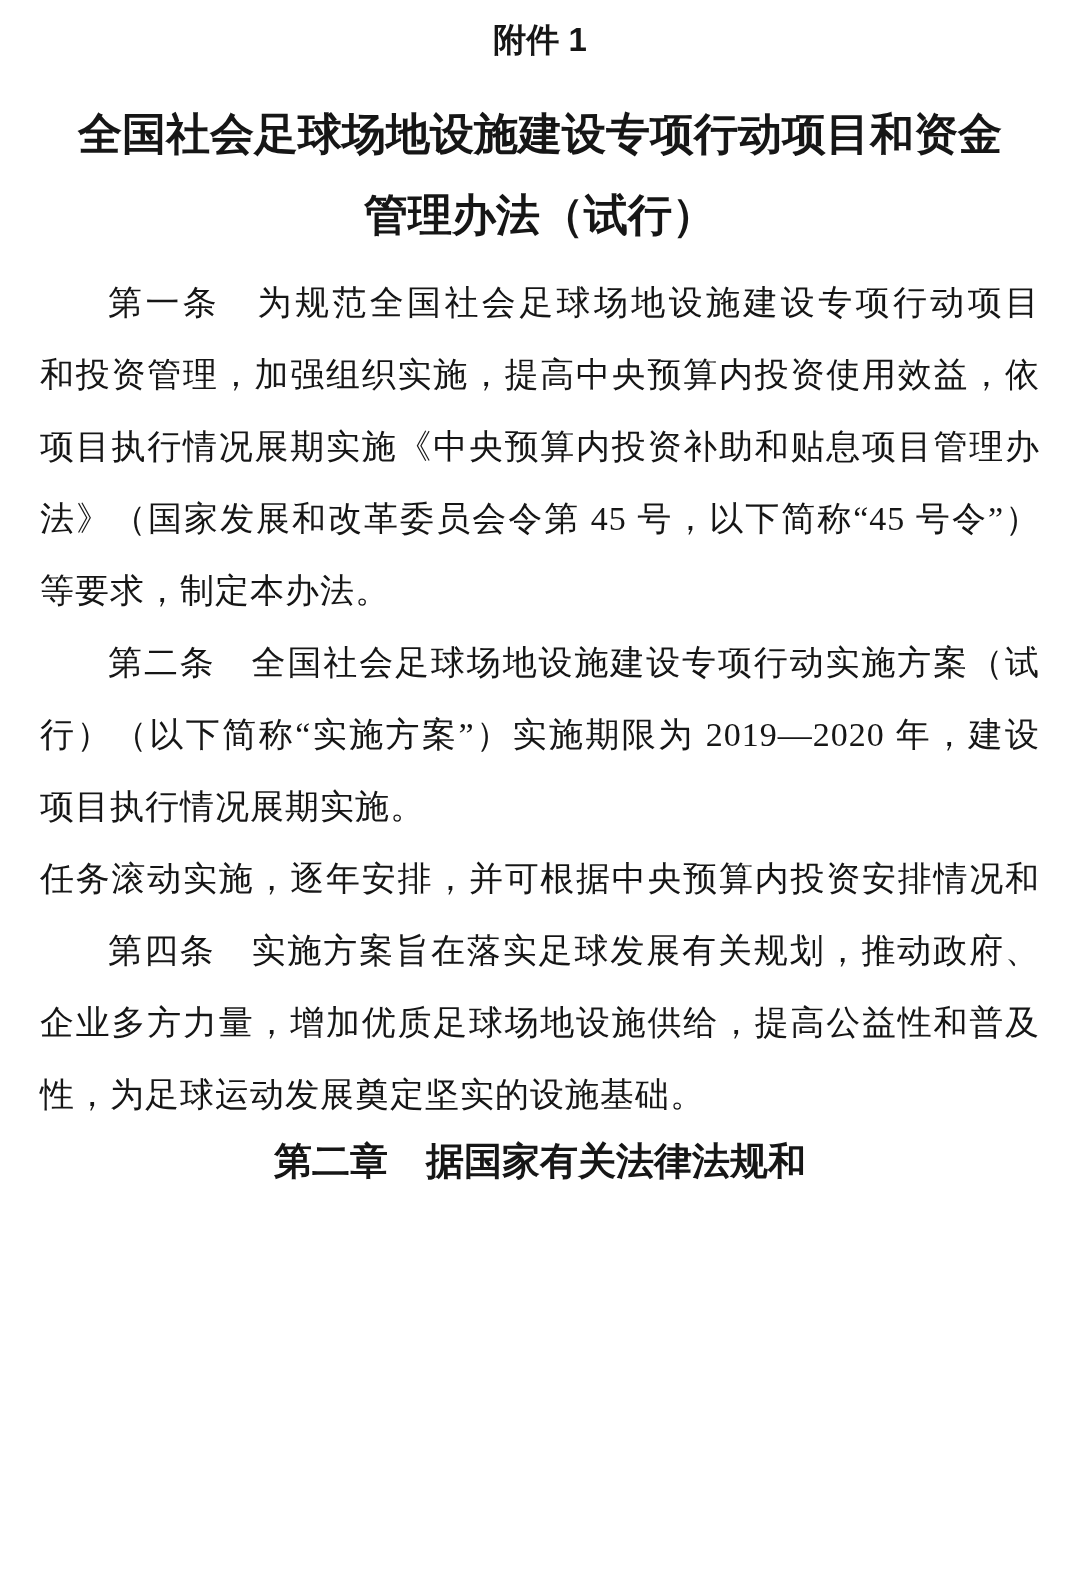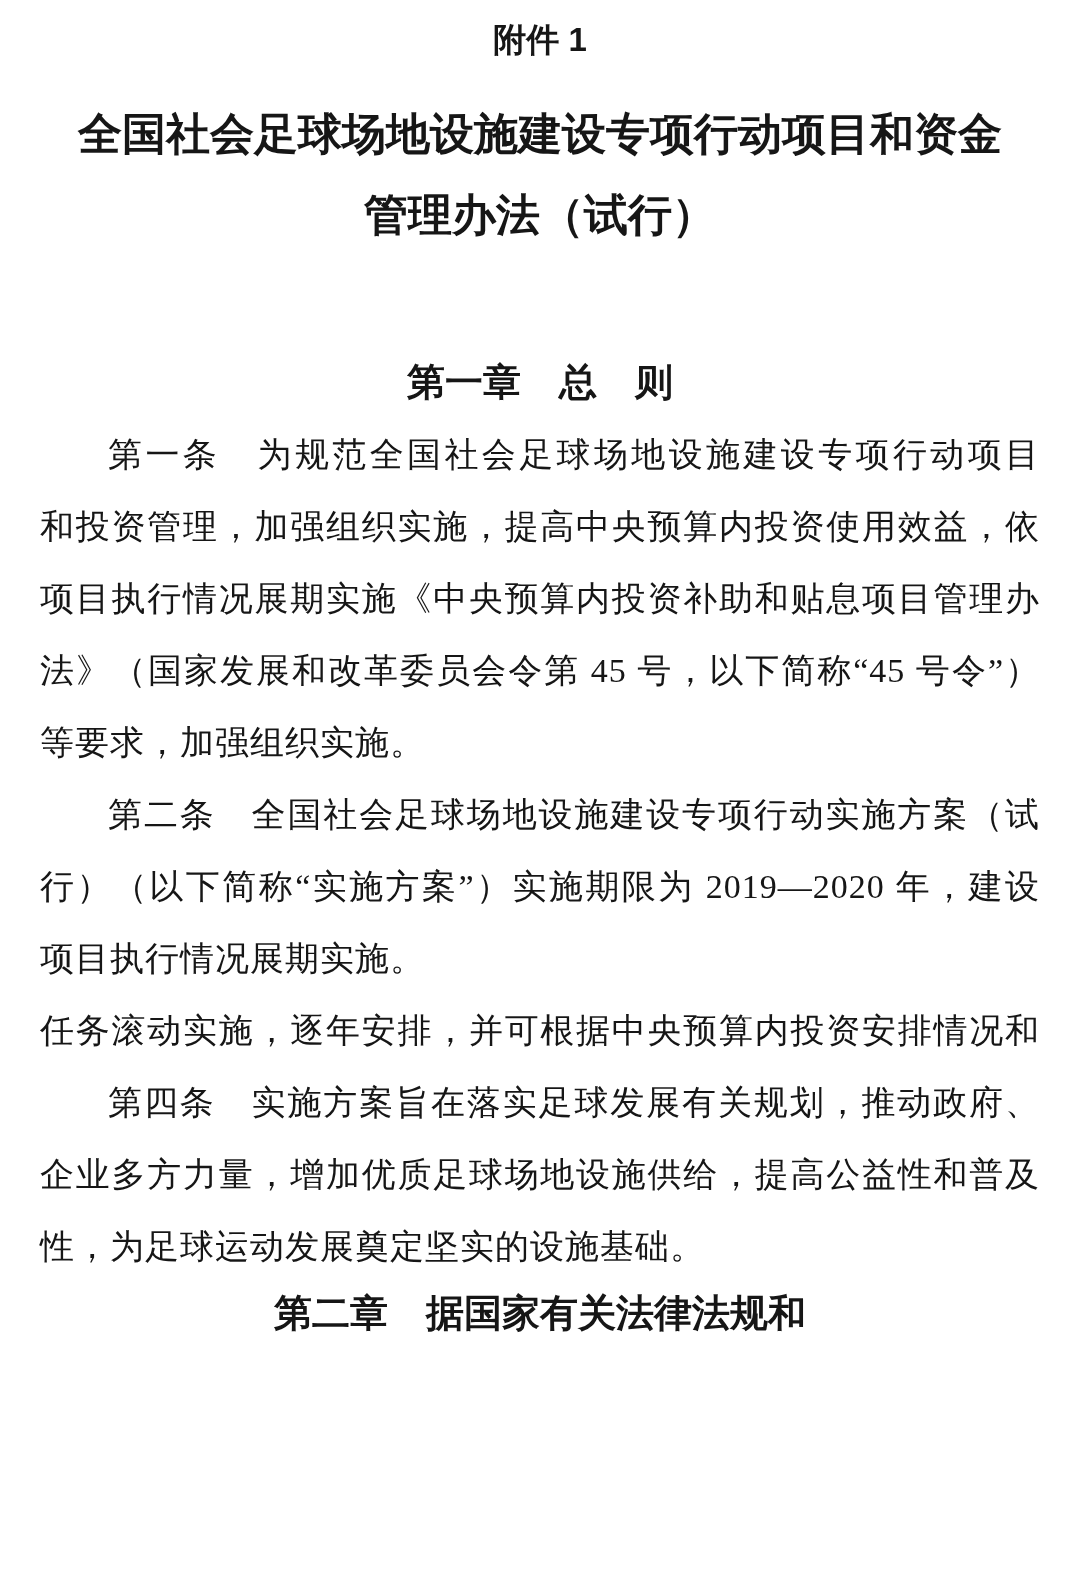--- a/index.html
+++ b/index.html
@@ -63,30 +63,29 @@
 
 <div class="page">
 
   <div class="attachment">附件 1</div>
 
   <h1 class="doc-title">
     <span class="tline">全国社会足球场地设施建设专项行动项目和资金</span>
     <span class="tline">管理办法（试行）</span>
   </h1>
 
-  <h2 class="chapter chapter-1">第一章　总　则</h2>
 
   <div class="bodytext">
 
     <div class="article">
       <div class="line first">第一条　为规范全国社会足球场地设施建设专项行动项目</div>
       <div class="line">和投资管理，加强组织实施，提高中央预算内投资使用效益，依</div>
       <div class="line">项目执行情况展期实施《中央预算内投资补助和贴息项目管理办</div>
       <div class="line">法》（国家发展和改革委员会令第 45 号，以下简称“45 号令”）</div>
-      <div class="line end">等要求，加强组织实施。</div>
+      <div class="line end">等要求，制定本办法。</div>
     </div>
 
     <div class="article">
       <div class="line first">第二条　全国社会足球场地设施建设专项行动实施方案（试</div>
       <div class="line">行）（以下简称“实施方案”）实施期限为 2019—2020 年，建设</div>
       <div class="line end">项目执行情况展期实施。</div>
       <div class="line">任务滚动实施，逐年安排，并可根据中央预算内投资安排情况和</div>
     </div>
 
 

